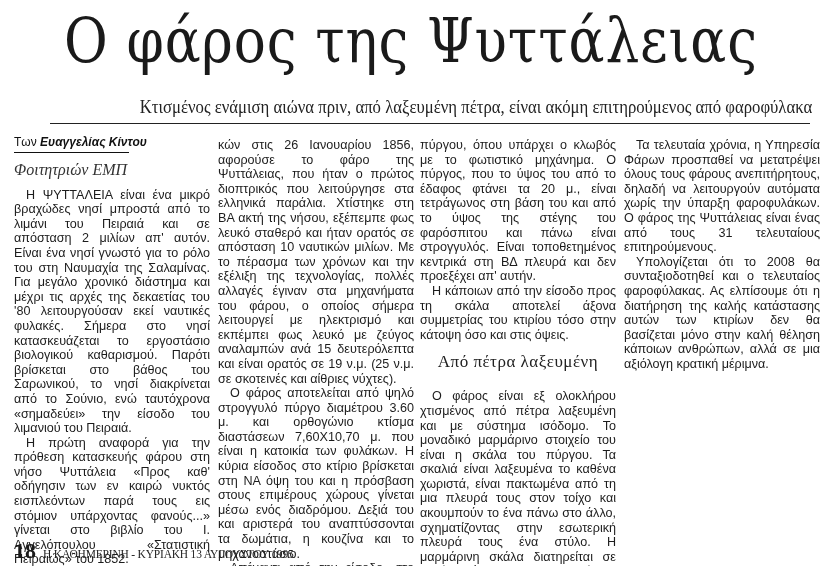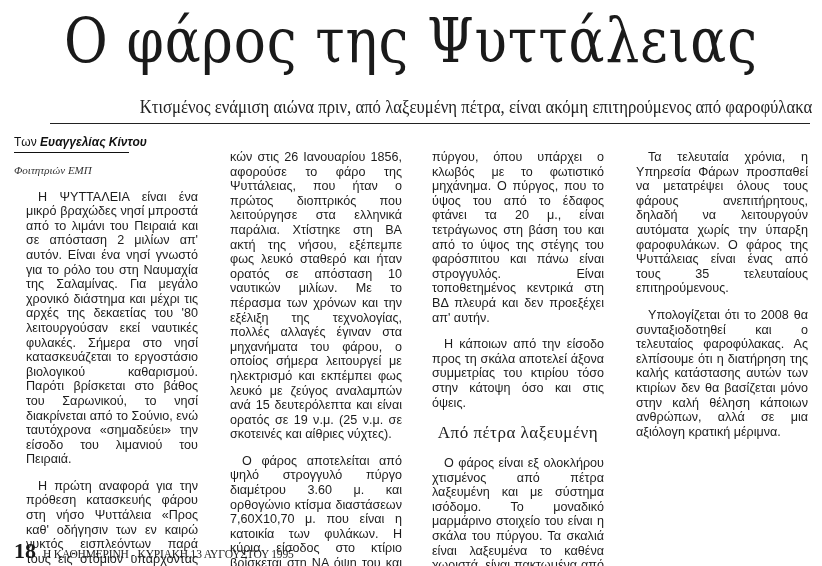--- a/index.html
+++ b/index.html
@@ -14,31 +14,31 @@
       position: absolute; left: 48px; top: 96px; width: 764px; text-align: right;
       font-family: "Liberation Serif", serif; font-size: 19px; line-height: 22px; color: #222;
       white-space: nowrap; transform: scaleX(0.88); transform-origin: right top;
     }
     .subrule { position: absolute; left: 50px; top: 123px; width: 760px; height: 1px; background: #222; }
     .col {
       position: absolute; top: 138px; width: 196px;
       font-family: "Liberation Sans", sans-serif; font-size: 12.6px; line-height: 14.6px; color: #1c1c1c;
       text-align: justify;
     }
-    .col p { margin: 12px; text-indent: 12px; }
+    .col p { margin: 0; text-indent: 12px; }
     .col p.noindent { text-indent: 0; }
     .byline { font-size: 12px; line-height: 13px; color: #111; text-indent: 0; }
     .byline .names { font-weight: bold; font-style: italic; }
     .byline .n2 { display: block; padding-left: 42px; font-weight: bold; font-style: italic; }
     .byline-rule { width: 115px; height: 1px; background: #111; margin: 3px 0 10px 0; }
-    .affil { font-family: "Liberation Serif", serif; font-style: italic; font-size: 11px; color: #333; margin-bottom: 10px; }
+    .affil { font-family: "Liberation Serif", serif; font-style: italic; font-size: 16px; color: #333; margin-bottom: 10px; }
     .lead { margin-top: 0; }
     .crosshead {
       font-family: "Liberation Serif", serif; font-size: 17px; line-height: 22px; text-align: center;
-      margin: 9px 0 5px 0; color: #222; text-indent: 0 !important; letter-spacing: 0.5px;
+      margin: 9px 0 16px 0; color: #222; text-indent: 0 !important; letter-spacing: 0.5px;
     }
     .footer { position: absolute; left: 14px; top: 540px; height: 22px; display: flex; align-items: baseline; }
     .pagenum { font-family: "Liberation Serif", serif; font-weight: bold; font-size: 22px; line-height: 22px; margin-right: 7px; }
     .footer-text { font-family: "Liberation Serif", serif; font-size: 11.5px; letter-spacing: -0.2px; color: #222; }
   </style>
 </head>
 <body>
 
 <div class="page">
 
@@ -64,21 +64,21 @@
   </div>
 
   <div class="col" style="left:420px;">
     <p class="noindent">πύργου, όπου υπάρχει ο κλωβός με το φωτιστικό μηχάνημα. Ο πύργος, που το ύψος του από το έδαφος φτάνει τα 20 μ., είναι τετράγωνος στη βάση του και από το ύψος της στέγης του φαρόσπιτου και πάνω είναι στρογγυλός. Είναι τοποθετημένος κεντρικά στη ΒΔ πλευρά και δεν προεξέχει απ' αυτήν.</p>
     <p>Η κάποιων από την είσοδο προς τη σκάλα αποτελεί άξονα συμμετρίας του κτιρίου τόσο στην κάτοψη όσο και στις όψεις.</p>
     <div class="crosshead">Από πέτρα λαξευμένη</div>
     <p>Ο φάρος είναι εξ ολοκλήρου χτισμένος από πέτρα λαξευμένη και με σύστημα ισόδομο. Το μοναδικό μαρμάρινο στοιχείο του είναι η σκάλα του πύργου. Τα σκαλιά είναι λαξευμένα το καθένα χωριστά, είναι πακτωμένα από τη μια πλευρά τους στον τοίχο και ακουμπούν το ένα πάνω στο άλλο, σχηματίζοντας στην εσωτερική πλευρά τους ένα στύλο. Η μαρμάρινη σκάλα διατηρείται σε καλή κατάσταση και η μορφή της είναι χαρακτηριστική του τύπου που εφαρμόζεται στους φάρους.</p>
   </div>
 
   <div class="col" style="left:624px;">
-    <p>Τα τελευταία χρόνια, η Υπηρεσία Φάρων προσπαθεί να μετατρέψει όλους τους φάρους ανεπιτήρητους, δηλαδή να λειτουργούν αυτόματα χωρίς την ύπαρξη φαροφυλάκων. Ο φάρος της Ψυττάλειας είναι ένας από τους 35 τελευταίους επιτηρούμενους.</p>
+    <p>Τα τελευταία χρόνια, η Υπηρεσία Φάρων προσπαθεί να μετατρέψει όλους τους φάρους ανεπιτήρητους, δηλαδή να λειτουργούν αυτόματα χωρίς την ύπαρξη φαροφυλάκων. Ο φάρος της Ψυττάλειας είναι ένας από τους 31 τελευταίους επιτηρούμενους.</p>
     <p>Υπολογίζεται ότι το 2008 θα συνταξιοδοτηθεί και ο τελευταίος φαροφύλακας. Ας ελπίσουμε ότι η διατήρηση της καλής κατάστασης αυτών των κτιρίων δεν θα βασίζεται μόνο στην καλή θέληση κάποιων ανθρώπων, αλλά σε μια αξιόλογη κρατική μέριμνα.</p>
   </div>
 
   <div class="footer">
     <span class="pagenum">18</span>
     <span class="footer-text">Η ΚΑΘΗΜΕΡΙΝΗ -  ΚΥΡΙΑΚΗ 13 ΑΥΓΟΥΣΤΟΥ 1995</span>
   </div>
 
 </div>
 

